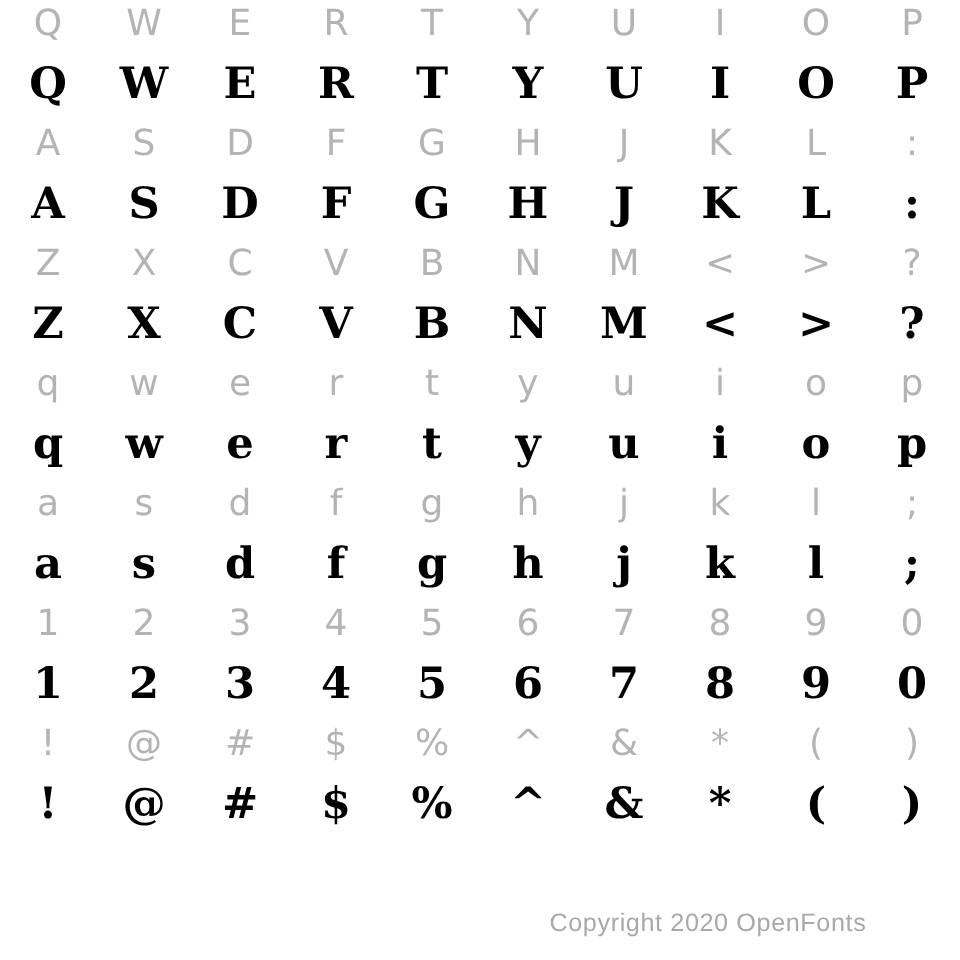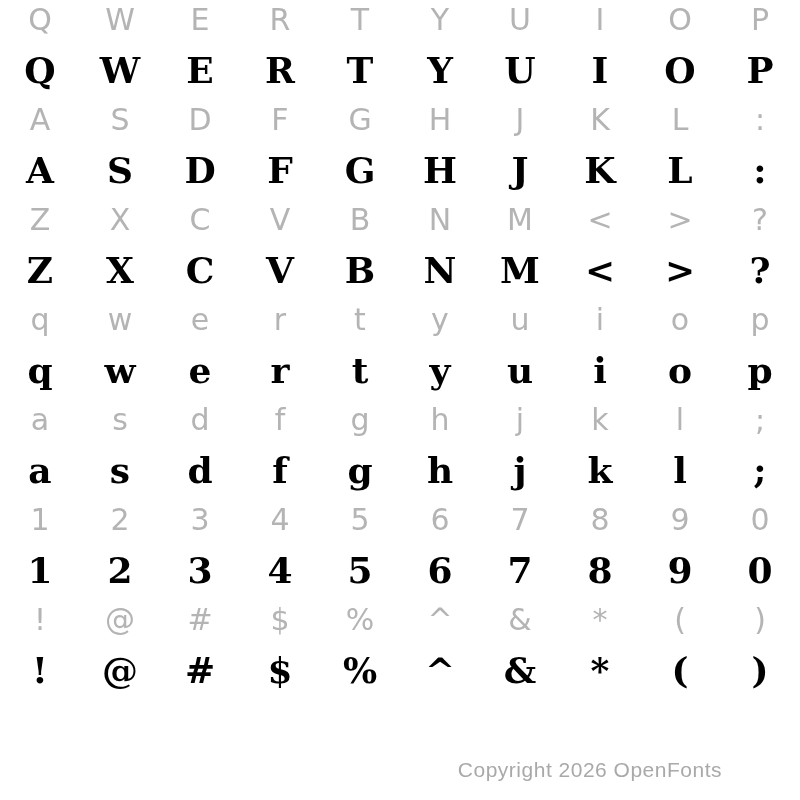--- a/index.html
+++ b/index.html
@@ -94,14 +94,14 @@
       </div>
       <div class="block">
         <div class="line gray"><span class="cell">1</span><span class="cell">2</span><span class="cell">3</span><span class="cell">4</span><span class="cell">5</span><span class="cell">6</span><span class="cell">7</span><span class="cell">8</span><span class="cell">9</span><span class="cell">0</span></div>
         <div class="line black"><span class="cell">1</span><span class="cell">2</span><span class="cell">3</span><span class="cell">4</span><span class="cell">5</span><span class="cell">6</span><span class="cell">7</span><span class="cell">8</span><span class="cell">9</span><span class="cell">0</span></div>
       </div>
       <div class="block">
         <div class="line gray"><span class="cell">!</span><span class="cell">@</span><span class="cell">#</span><span class="cell">$</span><span class="cell">%</span><span class="cell">^</span><span class="cell">&amp;</span><span class="cell">*</span><span class="cell">(</span><span class="cell">)</span></div>
         <div class="line black"><span class="cell">!</span><span class="cell">@</span><span class="cell">#</span><span class="cell">$</span><span class="cell">%</span><span class="cell">^</span><span class="cell">&amp;</span><span class="cell">*</span><span class="cell">(</span><span class="cell">)</span></div>
       </div>
     </div>
-  <div class="copyright">Copyright 2026 OpenFonts</div>
+  <div class="copyright">Copyright 2020 OpenFonts</div>
 </div>
 
 </body></html>

